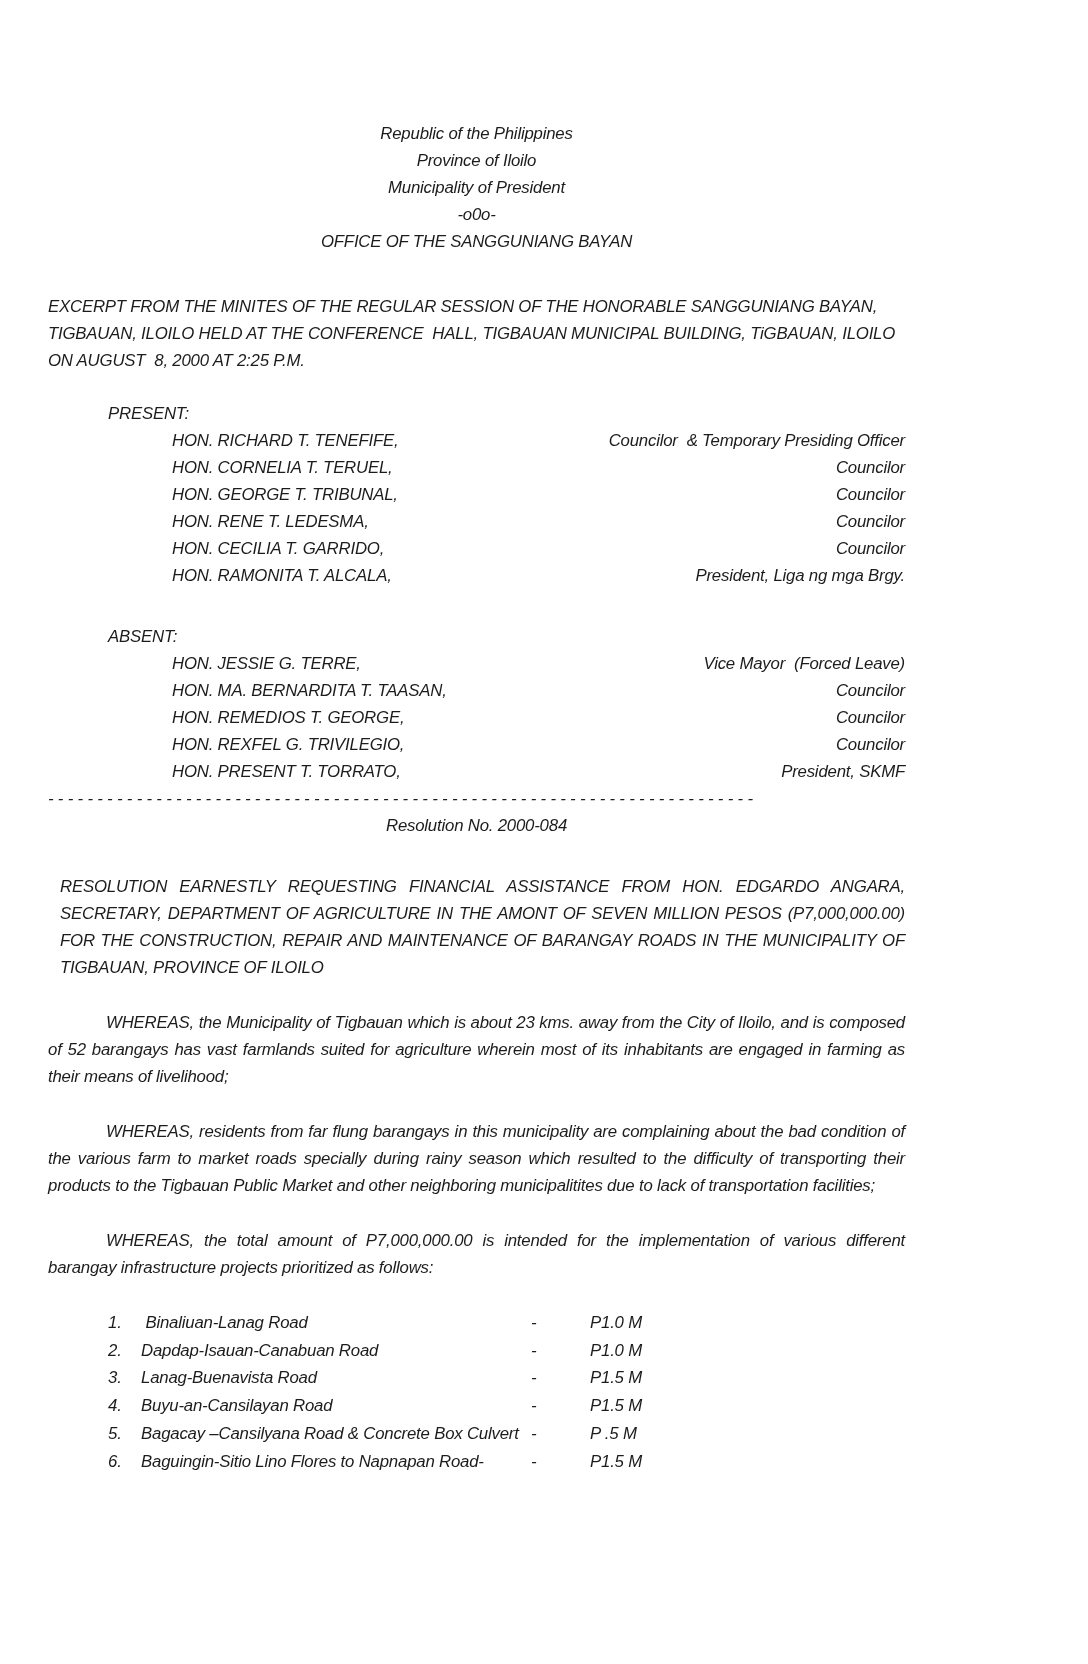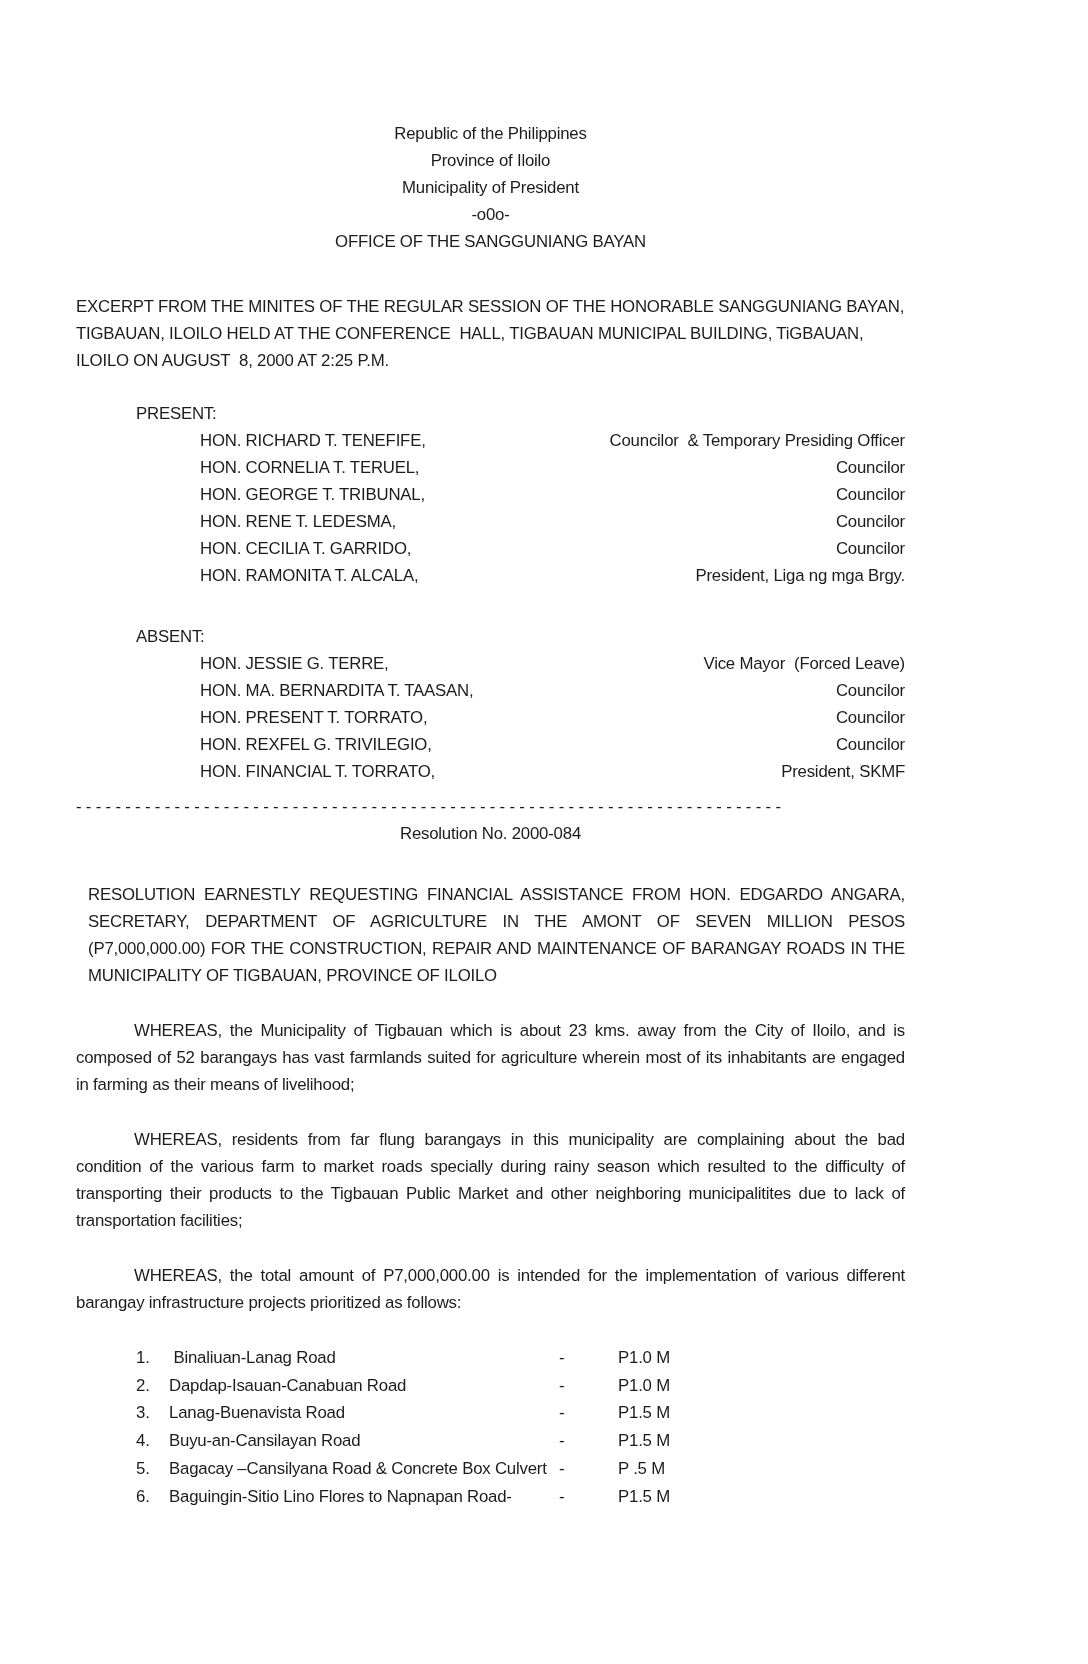--- a/index.html
+++ b/index.html
@@ -2,33 +2,33 @@
 <html><head>
 <meta charset="utf-8">
 <style>
   html, body { margin: 0; padding: 0; background: #ffffff; }
   body {
     width: 1088px; height: 1664px;
     font-family: "Liberation Sans", "DejaVu Sans", sans-serif;
     font-size: 16.8px; line-height: 27px; letter-spacing: -0.2px;
     color: #1c1c1c;
   }
-  .page { box-sizing: border-box; width: 1088px; height: 1664px; padding: 120px 183px 0 76px; overflow: hidden; }
+  .page { box-sizing: border-box; width: 1088px; height: 1664px; padding: 120px 183px 0 48px; overflow: hidden; font-style: italic; }
 
   .doc-header { text-align: center; margin: 0 0 38px 0; }
   .doc-header div { white-space: pre; }
 
   .excerpt { margin: 0 0 26px 0; white-space: pre-wrap; }
 
   .section-label { padding-left: 60px; }
   .member-row { display: flex; padding-left: 124px; justify-content: space-between; }
   .member-name { flex: none; width: 299px; white-space: pre; }
   .member-title { white-space: pre; }
   .present-block { margin-bottom: 34px; }
-  .absent-block { margin-bottom: 8px; }
+  .absent-block { margin-bottom: 0; }
 
   .divider { width: 766px; white-space: nowrap; overflow: hidden; }
 
   .res-no { text-align: center; margin: 0 0 34px 0; }
   .res-title { margin: 0 0 28px 12px; text-align: justify; }
   .whereas { margin: 0 0 28px 0; text-align: justify; text-indent: 58px; }
   .whereas.last { }
 
   .projects { padding-left: 60px; }
   .proj-row { display: grid; grid-template-columns: 33px 390px 59px auto; line-height: 27.7px; }
@@ -84,29 +84,29 @@
     <div class="section-label">ABSENT:</div>
     <div class="member-row">
       <span class="member-name">HON. JESSIE G. TERRE,</span>
       <span class="member-title">Vice Mayor  (Forced Leave)</span>
     </div>
     <div class="member-row">
       <span class="member-name">HON. MA. BERNARDITA T. TAASAN,</span>
       <span class="member-title">Councilor</span>
     </div>
     <div class="member-row">
-      <span class="member-name">HON. PRESENT T. TORRATO,</span>
+      <span class="member-name">HON. REMEDIOS T. GEORGE,</span>
       <span class="member-title">Councilor</span>
     </div>
     <div class="member-row">
       <span class="member-name">HON. REXFEL G. TRIVILEGIO,</span>
       <span class="member-title">Councilor</span>
     </div>
     <div class="member-row">
-      <span class="member-name">HON. FINANCIAL T. TORRATO,</span>
+      <span class="member-name">HON. PRESENT T. TORRATO,</span>
       <span class="member-title">President, SKMF</span>
     </div>
   </div>
 
   <div class="divider">- - - - - - - - - - - - - - - - - - - - - - - - - - - - - - - - - - - - - - - - - - - - - - - - - - - - - - - - - - - - - - - - - - - - - - - -</div>
 
   <div class="res-no">Resolution No. 2000-084</div>
 
   <p class="res-title">RESOLUTION EARNESTLY REQUESTING FINANCIAL ASSISTANCE FROM HON. EDGARDO ANGARA, SECRETARY, DEPARTMENT OF AGRICULTURE IN THE AMONT OF SEVEN MILLION PESOS (P7,000,000.00) FOR THE CONSTRUCTION, REPAIR AND MAINTENANCE OF BARANGAY ROADS IN THE MUNICIPALITY OF TIGBAUAN, PROVINCE OF ILOILO</p>
 

